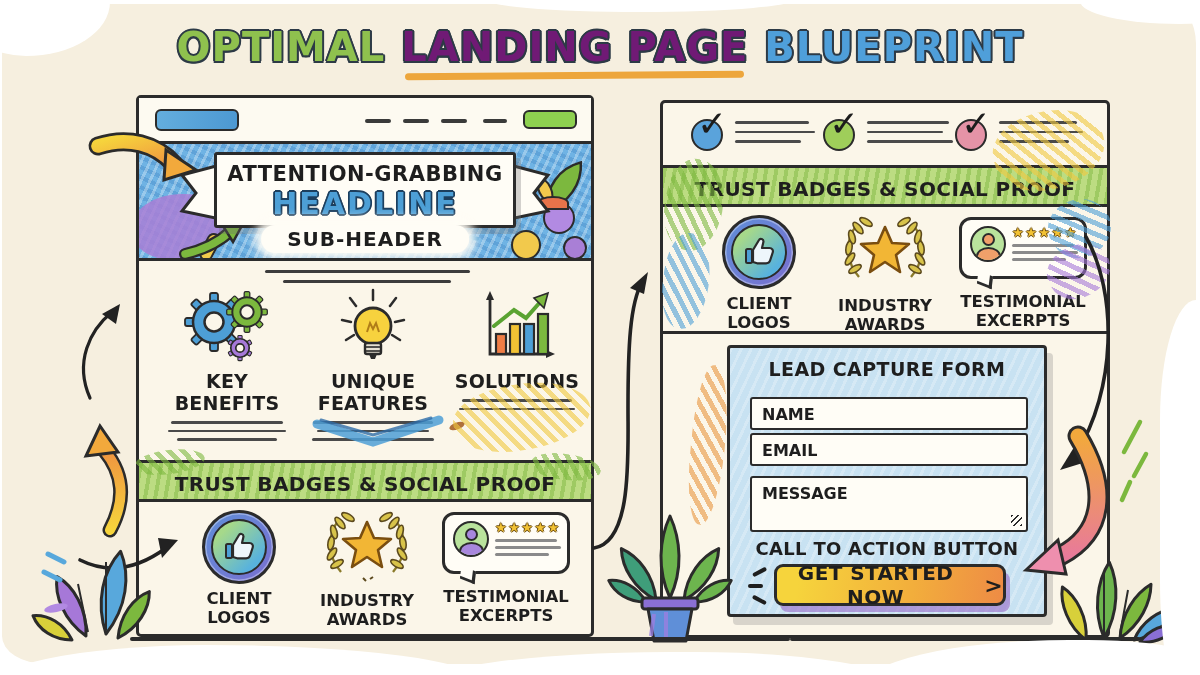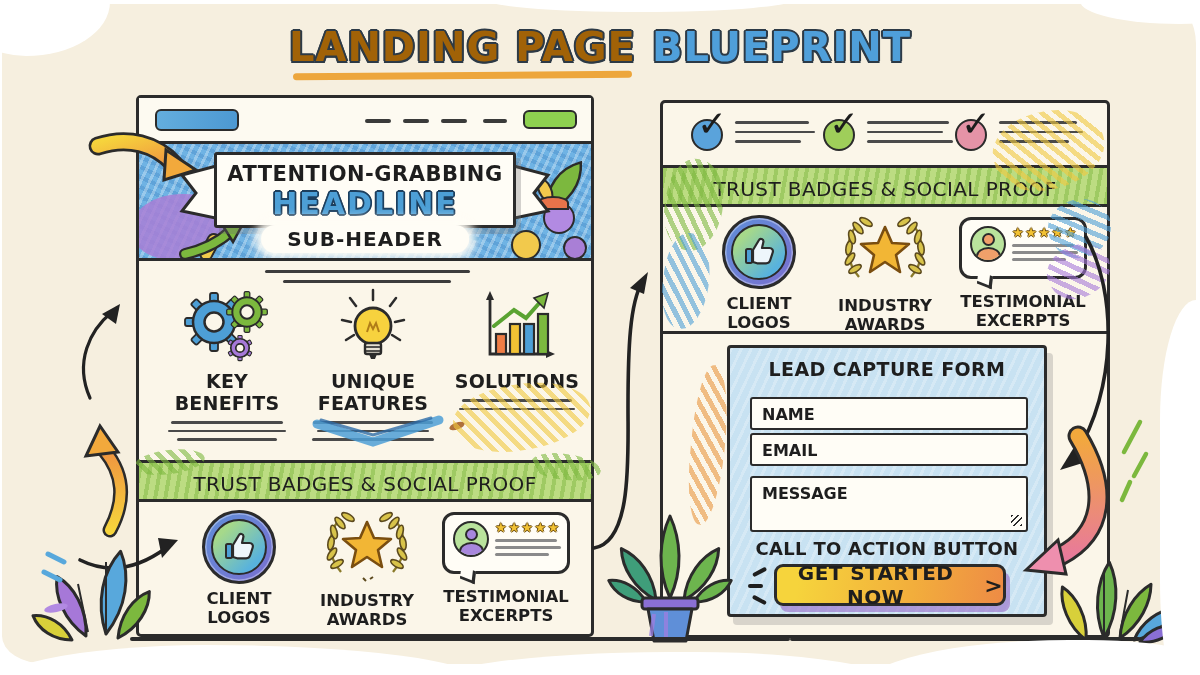--- a/index.html
+++ b/index.html
@@ -72,21 +72,21 @@
   .scr-green  { background:repeating-linear-gradient(55deg,#7cb83e 0 5px, rgba(0,0,0,0) 5px 10px); }
   .scr-blue   { background:repeating-linear-gradient(55deg,#4d9fd6 0 5px, rgba(0,0,0,0) 5px 10px); }
   .scr-purple { background:repeating-linear-gradient(55deg,#a678d8 0 5px, rgba(0,0,0,0) 5px 10px); }
   .scr-orange { background:repeating-linear-gradient(55deg,#e8953e 0 5px, rgba(0,0,0,0) 5px 10px); }
 
   
   .trust-band { position:absolute; left:0; width:100%; text-align:center;
     border-top:3px solid #2b2b2b; border-bottom:3px solid #2b2b2b;
     background-color:#bcdc82;
     background-image:repeating-linear-gradient(100deg, rgba(122,180,60,.45) 0 4px, rgba(0,0,0,0) 4px 10px); }
-  .trust-band span { display:inline-block; padding-top:9px; font-size:20px; font-weight:400;
+  .trust-band span { display:inline-block; padding-top:9px; font-size:20px; font-weight:700;
     letter-spacing:.4px; color:#1e1e1e; }
   .badge-col { position:absolute; text-align:center; }
   .badge-label { font-size:16.5px; font-weight:800; line-height:1.15; color:#1e1e1e; margin-top:6px; }
 
   .medal { position:relative; width:74px; height:74px; margin:0 auto; border-radius:50%;
     background:linear-gradient(135deg,#5f8fd8,#7a6fd0); border:3px solid #2b2b2b;
     display:flex; align-items:center; justify-content:center;
     box-shadow:0 0 0 1.5px rgba(255,255,255,.35) inset; }
   .medal-inner { width:56px; height:56px; border-radius:50%; border:2.5px solid #2b2b2b;
     background:linear-gradient(135deg,#a6d98a 20%,#58b2dd 80%);
@@ -145,21 +145,22 @@
   .ground { position:absolute; height:3.5px; background:#2b2b2b; border-radius:2px; top:637px; }
   svg { display:block; overflow:visible; }
 </style>
 </head>
 <body>
 <div id="stage">
 
 <div id="paper"></div>
 
 <div id="title">
-  <span class="tword uline u-orange" style="color:#a16207">LANDING PAGE</span>
+  <span class="tword" style="color:#8fc14e">OPTIMAL</span>
+  <span class="tword uline u-orange" style="color:#701a75">LANDING PAGE</span>
   <span class="tword" style="color:#4f9fda">BLUEPRINT</span>
 </div>
 
 <div id="left-panel" class="panel">
 
   <div id="chrome">
     <div id="chrome-pill-blue" class="pill"></div>
     <div class="dash" style="left:226px;width:26px"></div>
     <div class="dash" style="left:264px;width:26px"></div>
     <div class="dash" style="left:302px;width:26px"></div>

